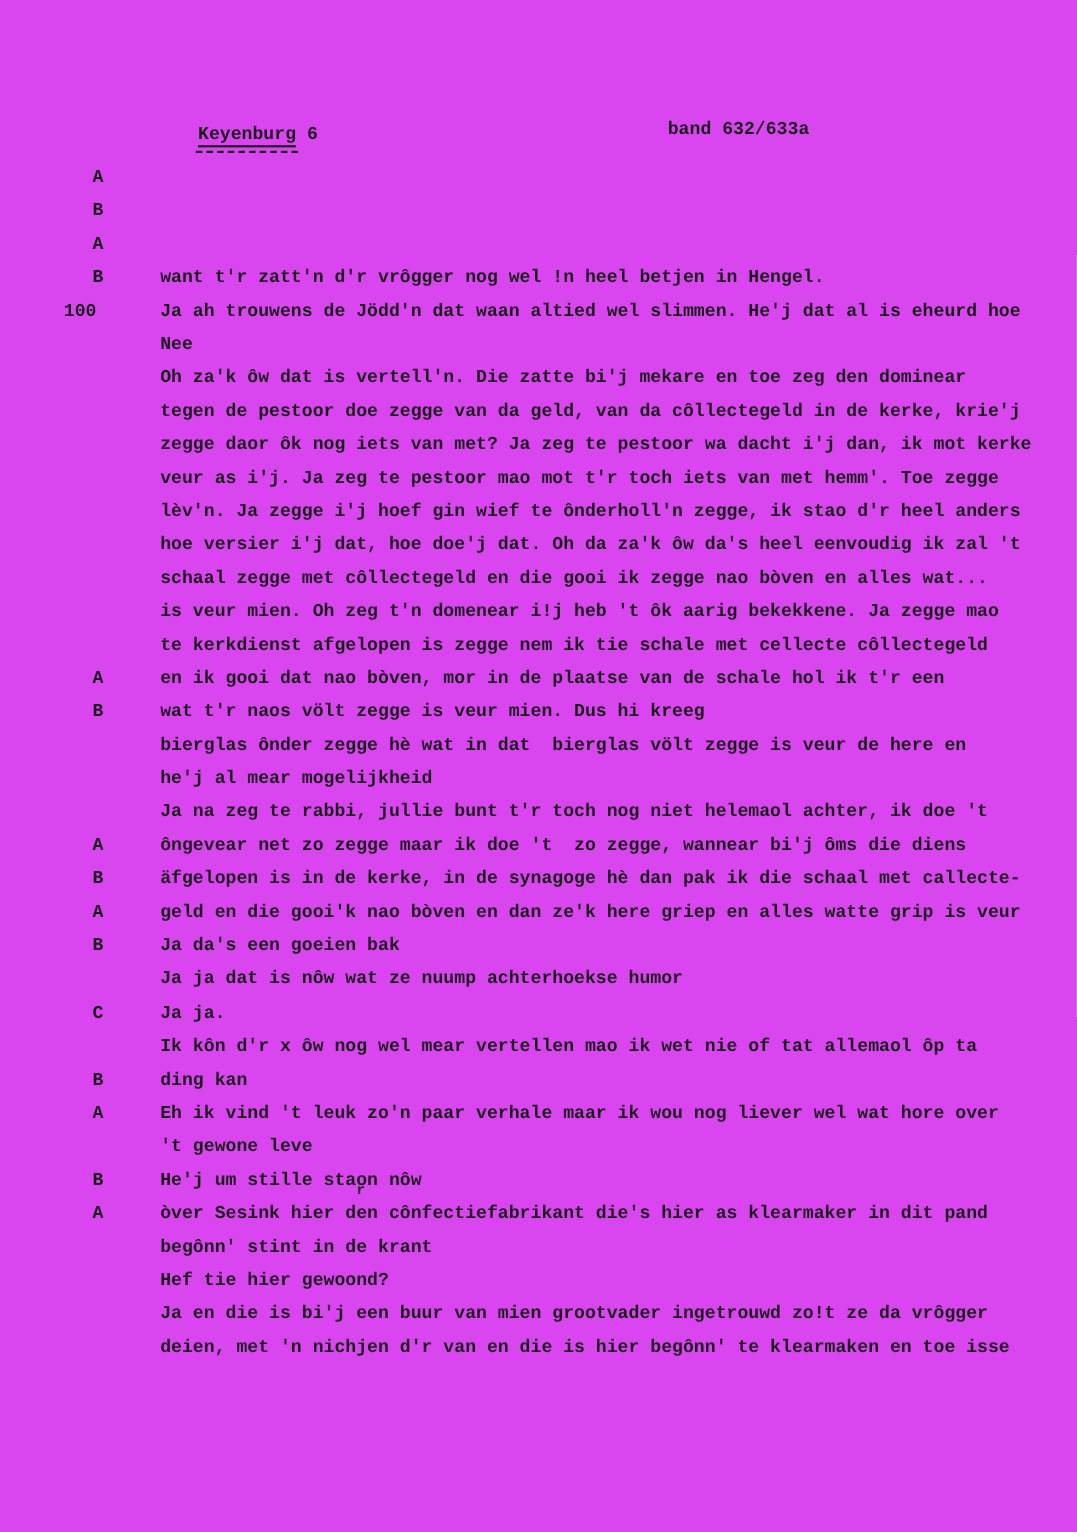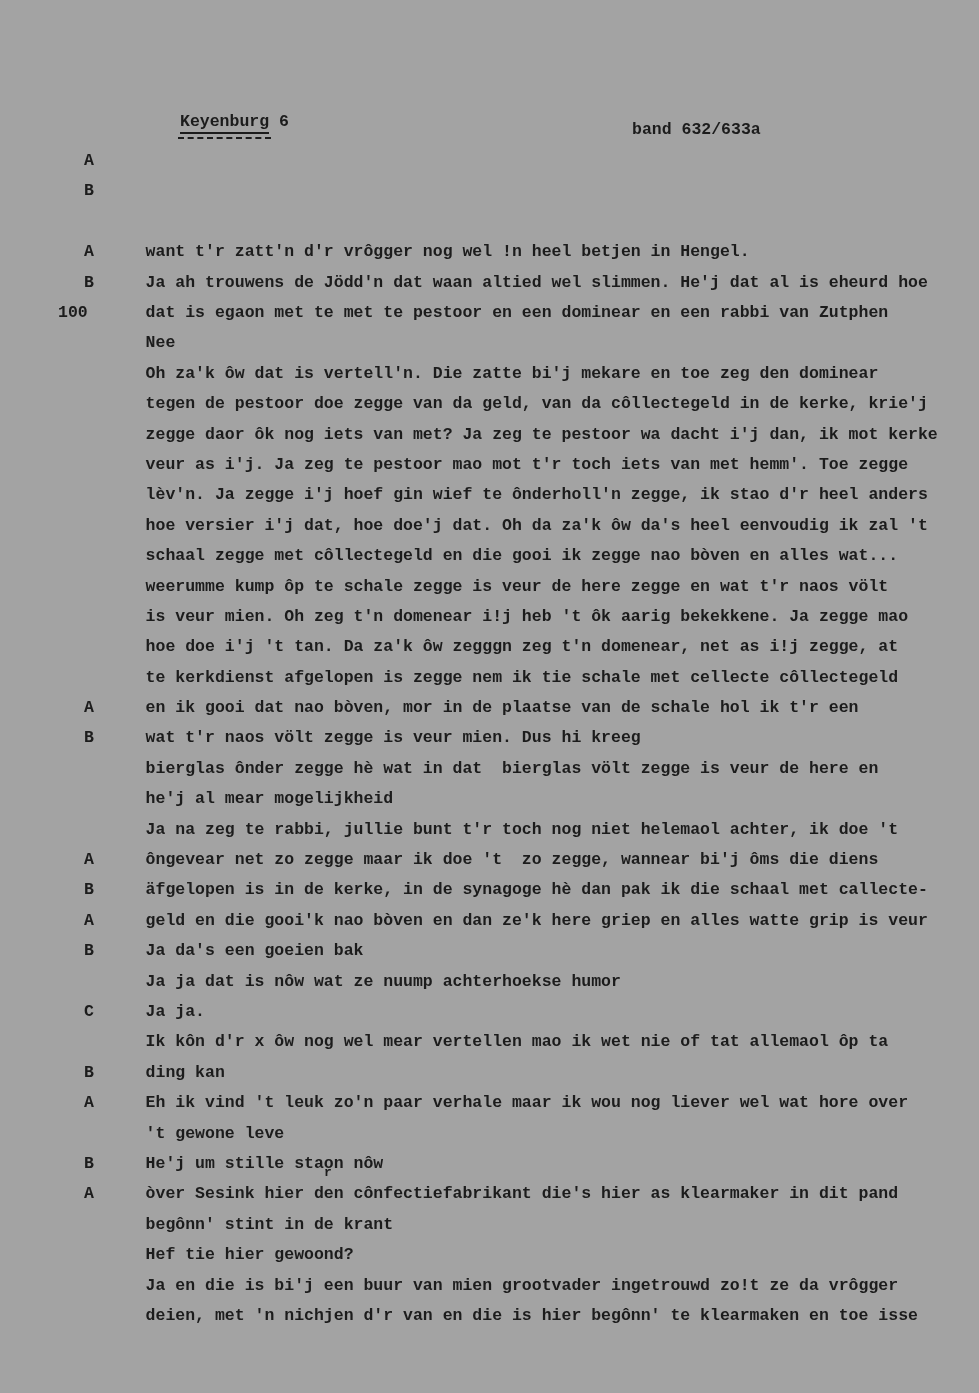--- a/index.html
+++ b/index.html
@@ -1,40 +1,40 @@
 <!DOCTYPE html>
 <html><head>
 <meta charset="utf-8">
 <style>
   html, body { margin: 0; padding: 0; background: #ffffff; }
   .page {
     position: relative;
     width: 979px;
     height: 1393px;
-    background: #a3a3a3;
+    background: #d946ef;
     overflow: hidden;
     font-family: "Liberation Mono", "DejaVu Sans Mono", monospace;
     font-weight: bold;
     color: #1c1c1c;
   }
   .header { position: absolute; top: 110px; left: 0; right: 0; height: 32px; font-size: 16.5px; }
   .title { position: absolute; left: 180px; top: 2px; white-space: pre; }
   .title-underlined {
     position: relative;
     display: inline-block;
     border-bottom: 2px solid #1c1c1c;
     padding-bottom: 1px;
   }
   .title-underlined::after {
     content: "";
     position: absolute;
     left: -2px; right: -2px; bottom: -7px;
     border-bottom: 2px dashed #1c1c1c;
   }
-  .band { position: absolute; left: 632px; top: -2px; white-space: pre; margin-top: 12px; }
+  .band { position: absolute; left: 607px; top: -2px; white-space: pre; }
   .transcript { position: absolute; top: 146px; left: 0; width: 100%; }
   .row {
     position: relative;
     height: 30.4px;
     line-height: 30.4px;
     padding-left: 106px;
     font-size: 16.5px;
     white-space: pre;
   }
   .speaker   { position: absolute; left: 84px; top: 0; }
@@ -55,25 +55,20 @@
     <span class="speaker">A</span>
     <span class="text">want t'r zatt'n d'r vrôgger nog wel !n heel betjen in Hengel.</span>
   </div>
 
   <div class="row">
     
     <span class="speaker">B</span>
     <span class="text">Ja ah trouwens de Jödd'n dat waan altied wel slimmen. He'j dat al is eheurd hoe</span>
   </div>
 
-  <div class="row">
-    
-    <span class="speaker"></span>
-    <span class="text">dat is egaon met te met te pestoor en een dominear en een rabbi van Zutphen</span>
-  </div>
 
   <div class="row">
     
     <span class="speaker">A</span>
     <span class="text">Nee</span>
   </div>
 
   <div class="row">
     
     <span class="speaker">B</span>
@@ -110,37 +105,27 @@
     <span class="text">hoe versier i'j dat, hoe doe'j dat. Oh da za'k ôw da's heel eenvoudig ik zal 't</span>
   </div>
 
 
   <div class="row">
     
     <span class="speaker"></span>
     <span class="text">schaal zegge met côllectegeld en die gooi ik zegge nao bòven en alles wat...</span>
   </div>
 
-  <div class="row">
-    
-    <span class="speaker"></span>
-    <span class="text">weerumme kump ôp te schale zegge is veur de here zegge en wat t'r naos völt</span>
-  </div>
 
   <div class="row">
     
     <span class="speaker"></span>
     <span class="text">is veur mien. Oh zeg t'n domenear i!j heb 't ôk aarig bekekkene. Ja zegge mao</span>
   </div>
 
-  <div class="row">
-    
-    <span class="speaker"></span>
-    <span class="text">hoe doe i'j 't tan. Da za'k ôw zegggn zeg t'n domenear, net as i!j zegge, at</span>
-  </div>
 
   <div class="row">
     
     <span class="speaker"></span>
     <span class="text">te kerkdienst afgelopen is zegge nem ik tie schale met cellecte côllectegeld</span>
   </div>
 
   <div class="row">
     
     <span class="speaker"></span>

